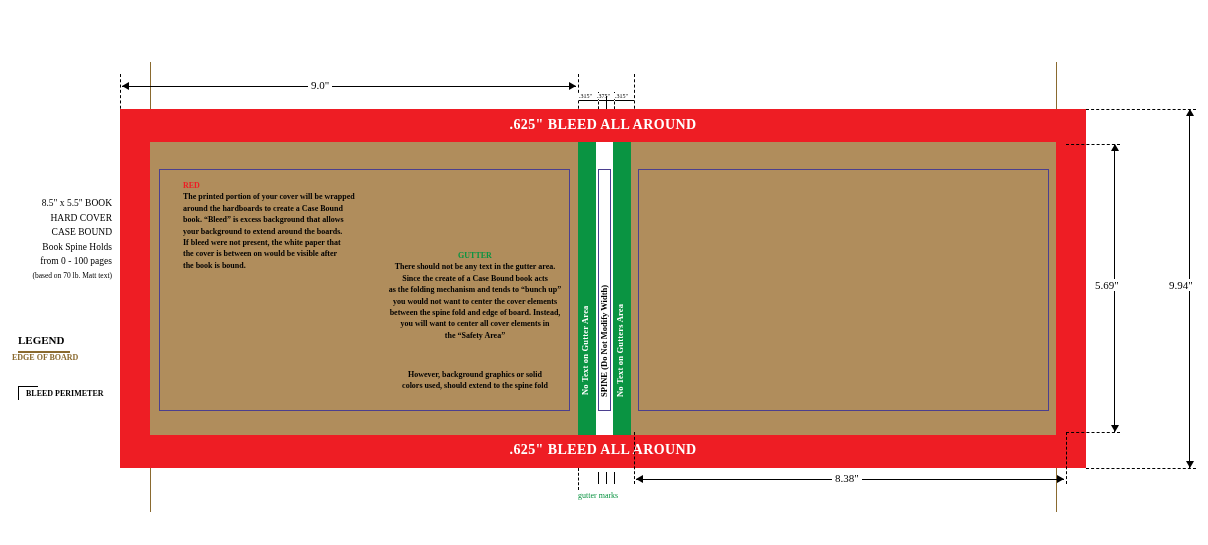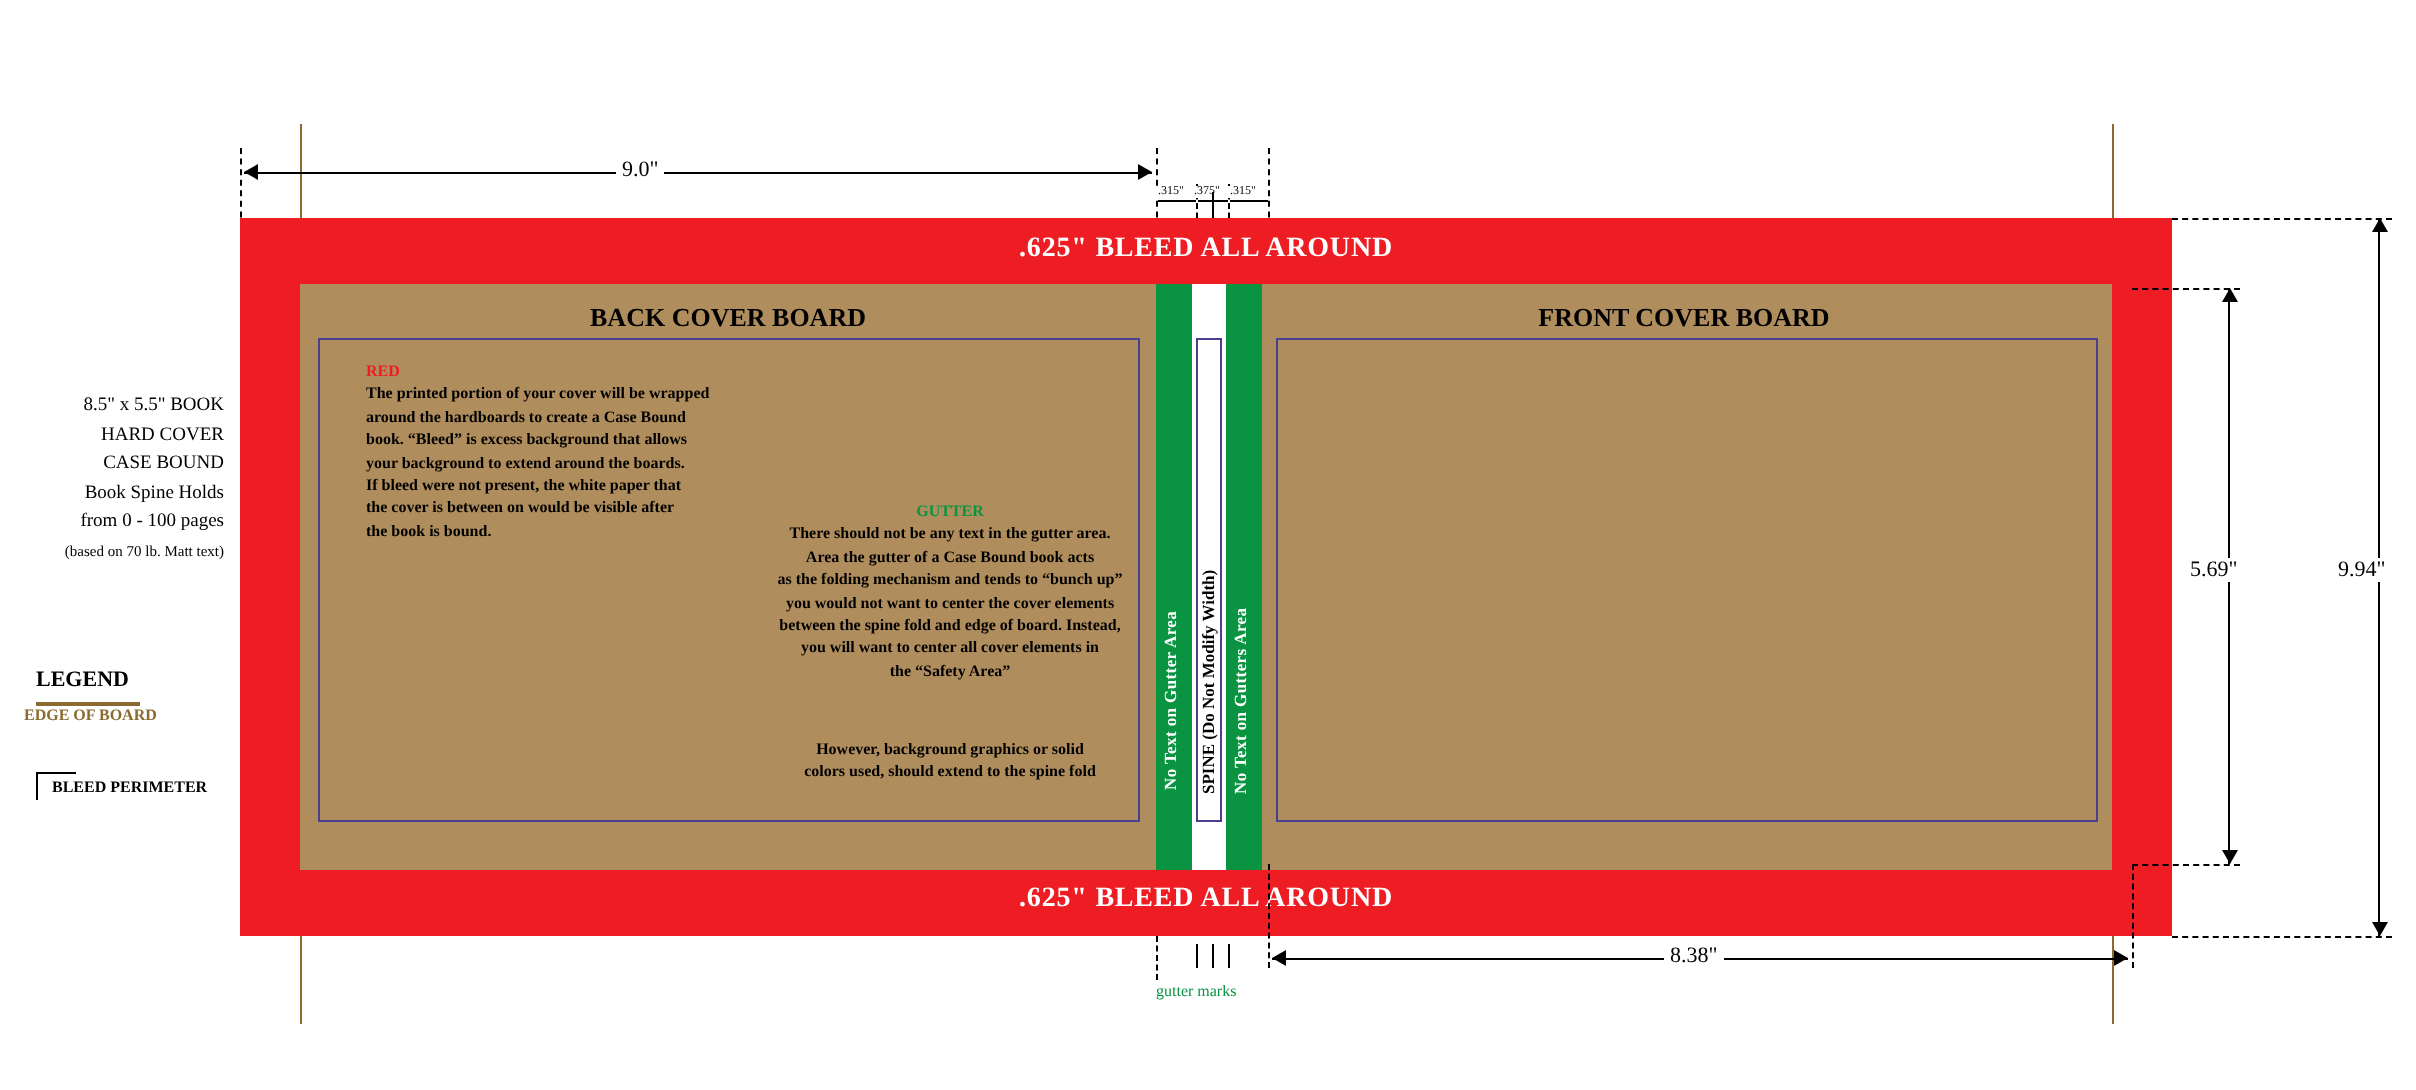--- a/index.html
+++ b/index.html
@@ -97,22 +97,20 @@
 <div class="dimtext small" style="left:614px;top:93px;">.315"</div>
 <div class="tick" style="left:606px;top:96px;height:14px;"></div>
 
 <div id="bleed">
 
   <div class="bleedtext" style="left:0;top:8px;">.625" BLEED ALL AROUND</div>
   <div class="bleedtext" style="left:0;top:333px;">.625" BLEED ALL AROUND</div>
 
   <div id="board">
 
-    <div class="boardtitle" style="left:0;top:9px;width:428px;">BACK COVER BOARD</div>
-    <div class="boardtitle" style="left:478px;top:9px;width:428px;">FRONT COVER BOARD</div>
 
     <div class="purpleframe" style="left:9px;top:27px;width:409px;height:240px;"></div>
     <div class="purpleframe" style="left:488px;top:27px;width:409px;height:240px;"></div>
 
     <div class="spine-green" style="left:428px;top:0;width:18px;height:293px;"></div>
     <div class="spine-white" style="left:446px;top:0;width:17px;height:293px;"></div>
     <div class="spine-purple" style="left:448px;top:27px;width:11px;height:240px;"></div>
     <div class="spine-green" style="left:463px;top:0;width:18px;height:293px;"></div>
 
     <div class="vtext" style="left:430px;top:133px;height:150px;">No Text on Gutter Area</div>
@@ -127,21 +125,21 @@
       <span>your background to extend around the boards.</span><br>
       <span>If bleed were not present, the white paper that</span><br>
       <span>the cover is between on would be visible after</span><br>
       <span>the book is bound.</span>
     </div>
 
 
     <div class="blk center" style="left:220px;top:108px;width:210px;">
       <span class="hdr green-hdr">GUTTER</span>
       <span>There should not be any text in the gutter area.</span><br>
-      <span>Area the gutter of a Case Bound book acts</span><br>
+      <span>Since the create of a Case Bound book acts</span><br>
       <span>as the folding mechanism and tends to “bunch up”</span><br>
       <span>you would not want to center the cover elements</span><br>
       <span>between the spine fold and edge of board. Instead,</span><br>
       <span>you will want to center all cover elements in</span><br>
       <span>the “Safety Area”</span>
     </div>
     <div class="blk center" style="left:220px;top:227px;width:210px;">
       <span>However, background graphics or solid</span><br>
       <span>colors used, should extend to the spine fold</span>
     </div>

